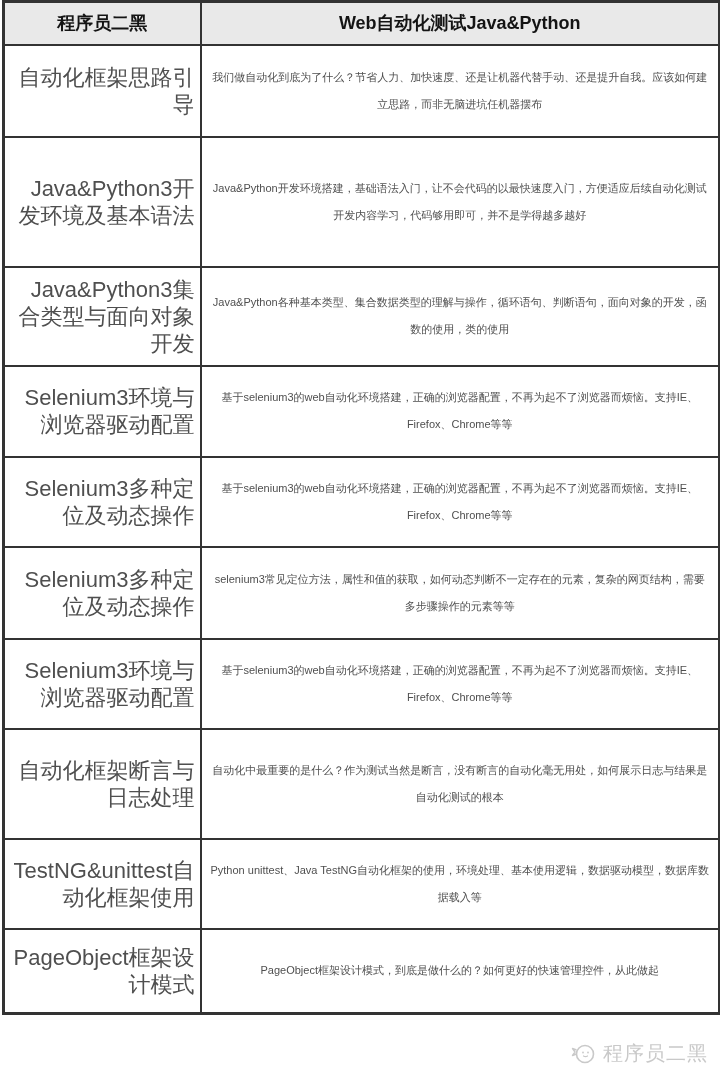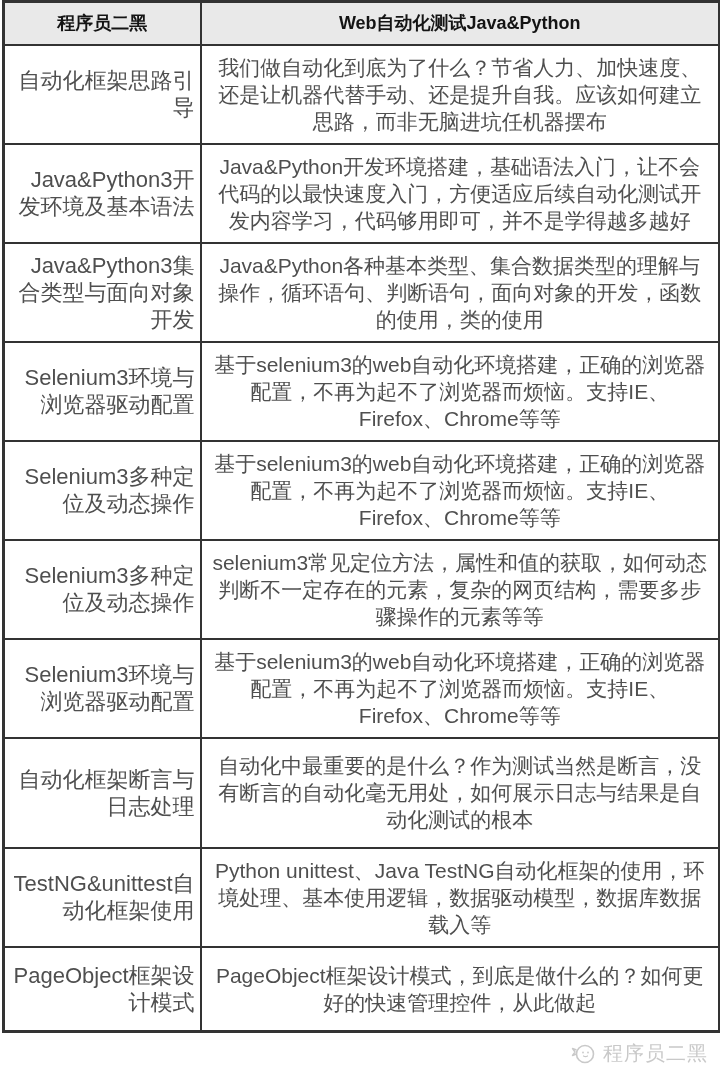--- a/index.html
+++ b/index.html
@@ -47,24 +47,24 @@
     font-weight: bold;
     font-size: 18px;
     padding: 4px 6px;
   }
   .course-table td {
     color: var(--body-text);
     padding: 8px 8px;
     line-height: 27px;
   }
   td.module-cell { font-size: 22px; padding: 8px 5px; text-align: right; }
-  td.desc-cell   { font-size: 21px; }
+  td.desc-cell   { font-size: 11px; }
   
   tbody tr:nth-child(1)  { height: 92px;  }
-  tbody tr:nth-child(2)  { height: 72px; }
+  tbody tr:nth-child(2)  { height: 130px; }
   tbody tr:nth-child(3)  { height: 97px; margin-top: 28px;  }
   tbody tr:nth-child(4)  { height: 91px;  }
   tbody tr:nth-child(5)  { height: 90px;  }
   tbody tr:nth-child(6)  { height: 92px;  }
   tbody tr:nth-child(7)  { height: 90px;  }
   tbody tr:nth-child(8)  { height: 110px; }
   tbody tr:nth-child(9)  { height: 90px;  }
   tbody tr:nth-child(10) { height: 85px;  }
   tbody tr:nth-child(11) { height: 92px;  }
   .watermark {

